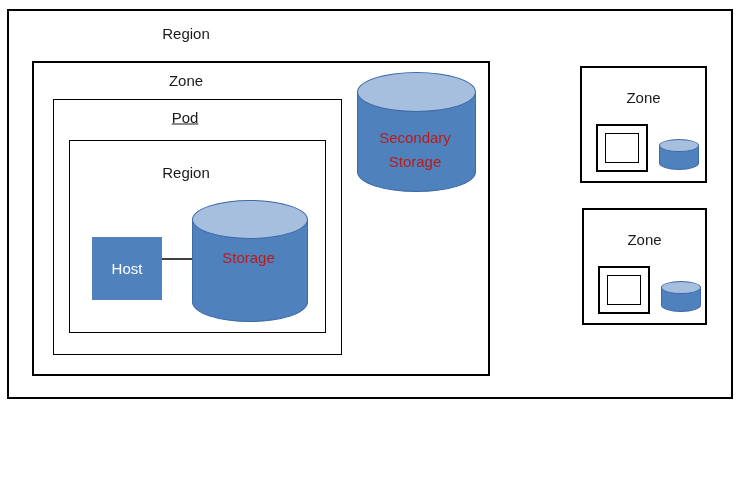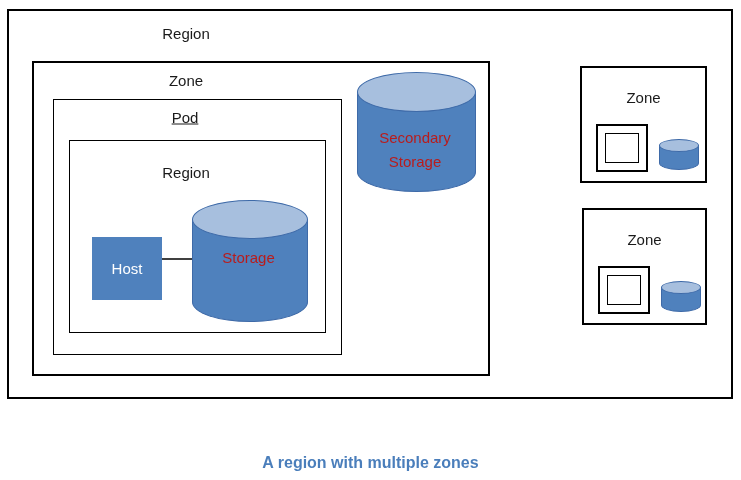--- a/index.html
+++ b/index.html
@@ -162,15 +162,14 @@
     <div class="zone-title">Zone</div>
     <div class="sq-outer">
       <div class="sq-inner"></div>
     </div>
     <div class="cylinder" style="left:77px;top:71px;width:40px;height:31px;">
       <div class="cyl-body" style="top:6px;border-radius:0 0 50% 50% / 0 0 7px 7px;"></div>
       <div class="cyl-top" style="height:13px;"></div>
     </div>
   </div>
 
-  <div class="caption">A region with multiple zones</div>
 
 </div>
 
 </body></html>

